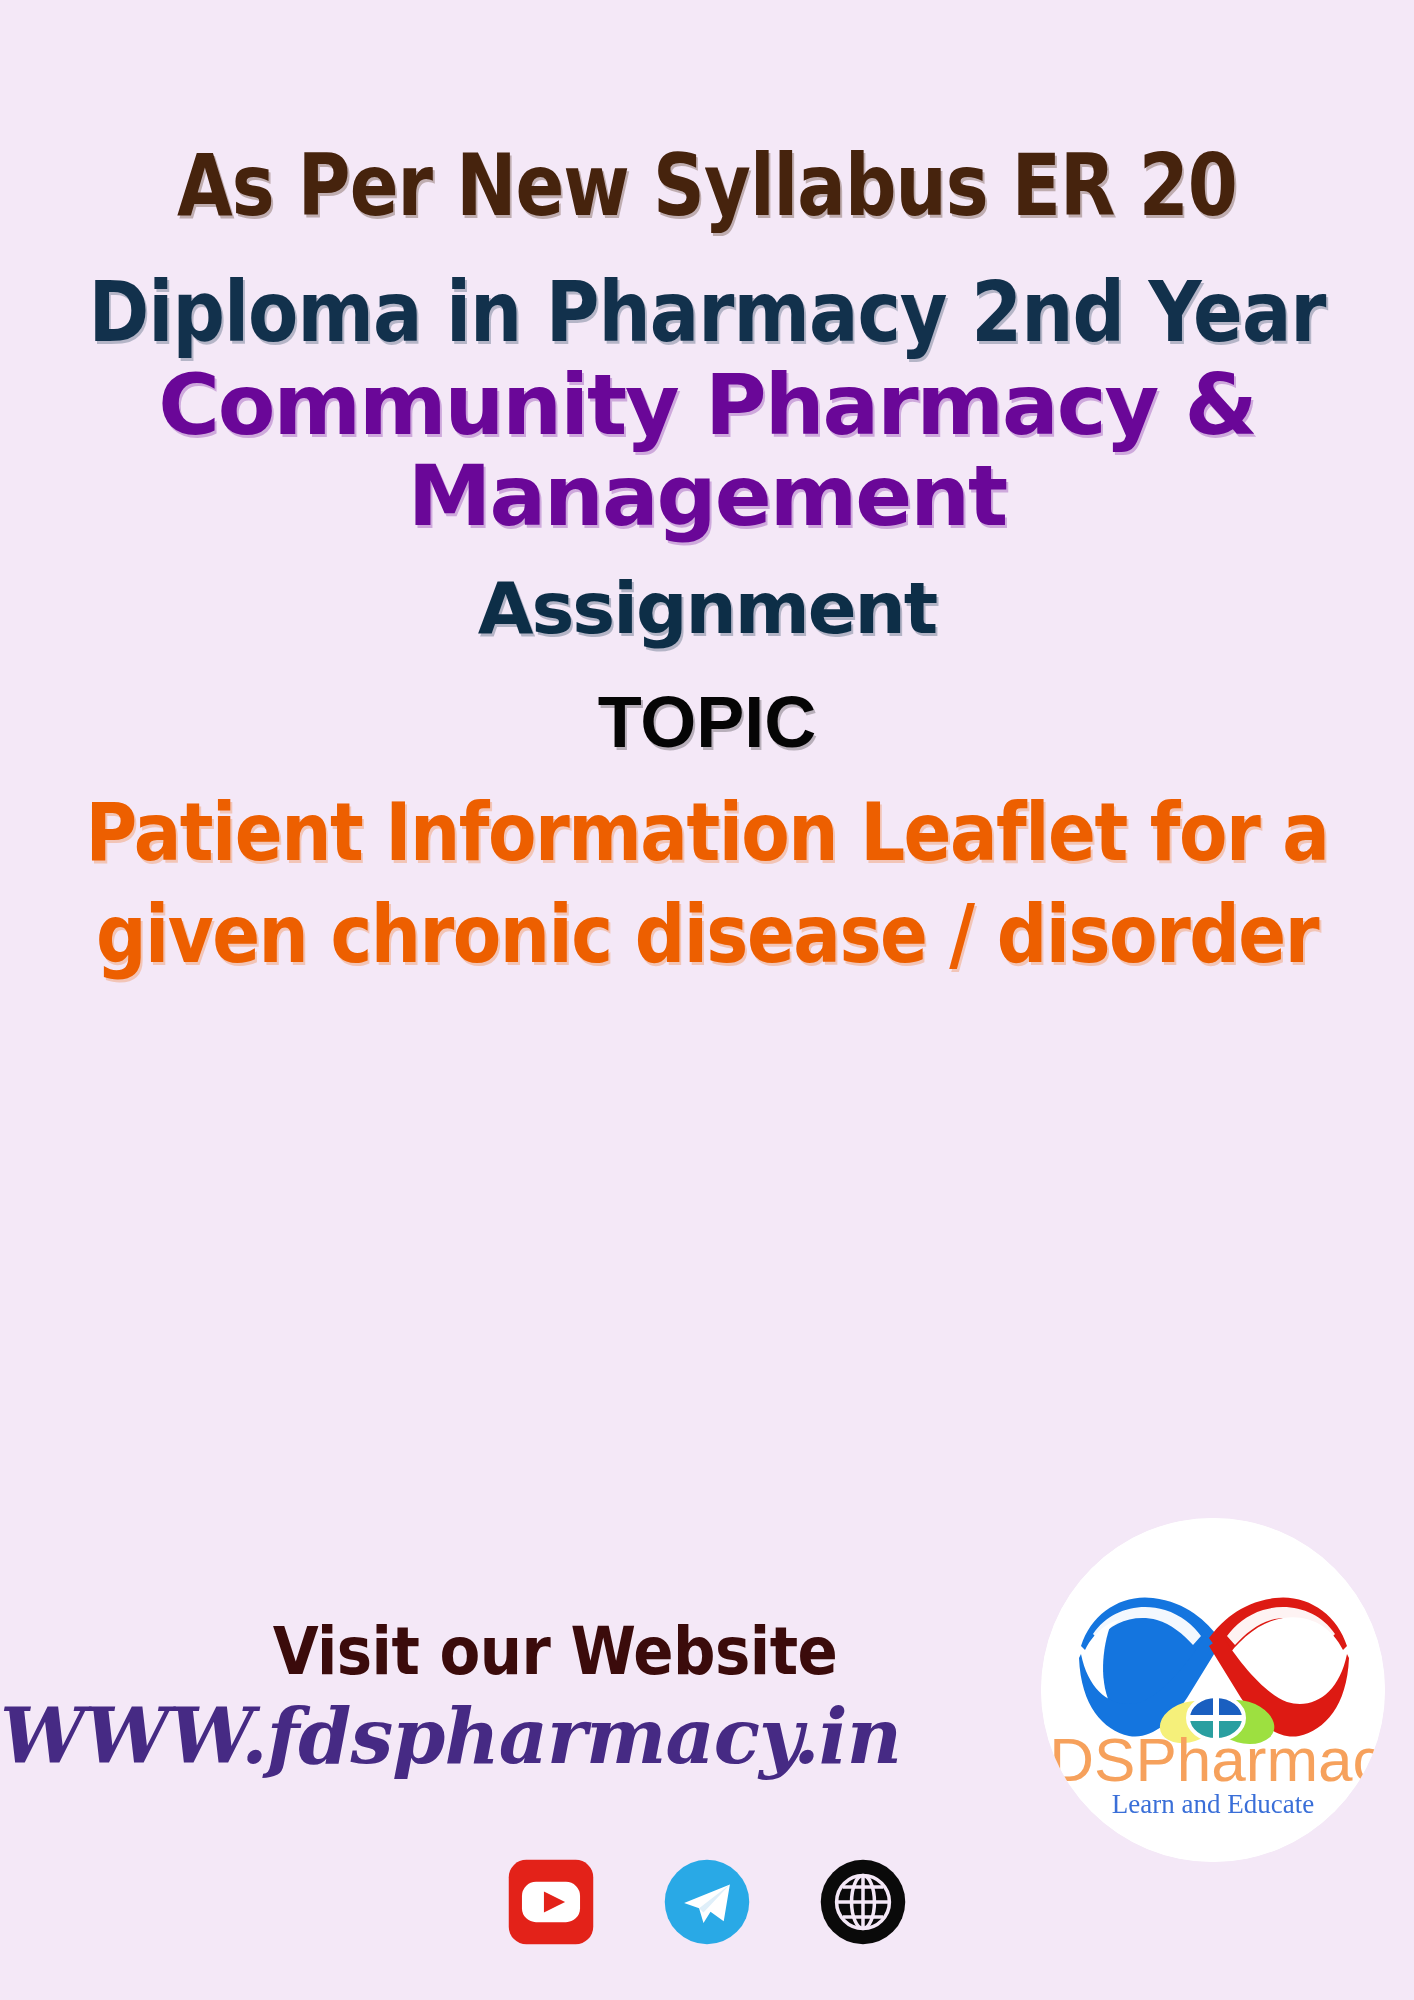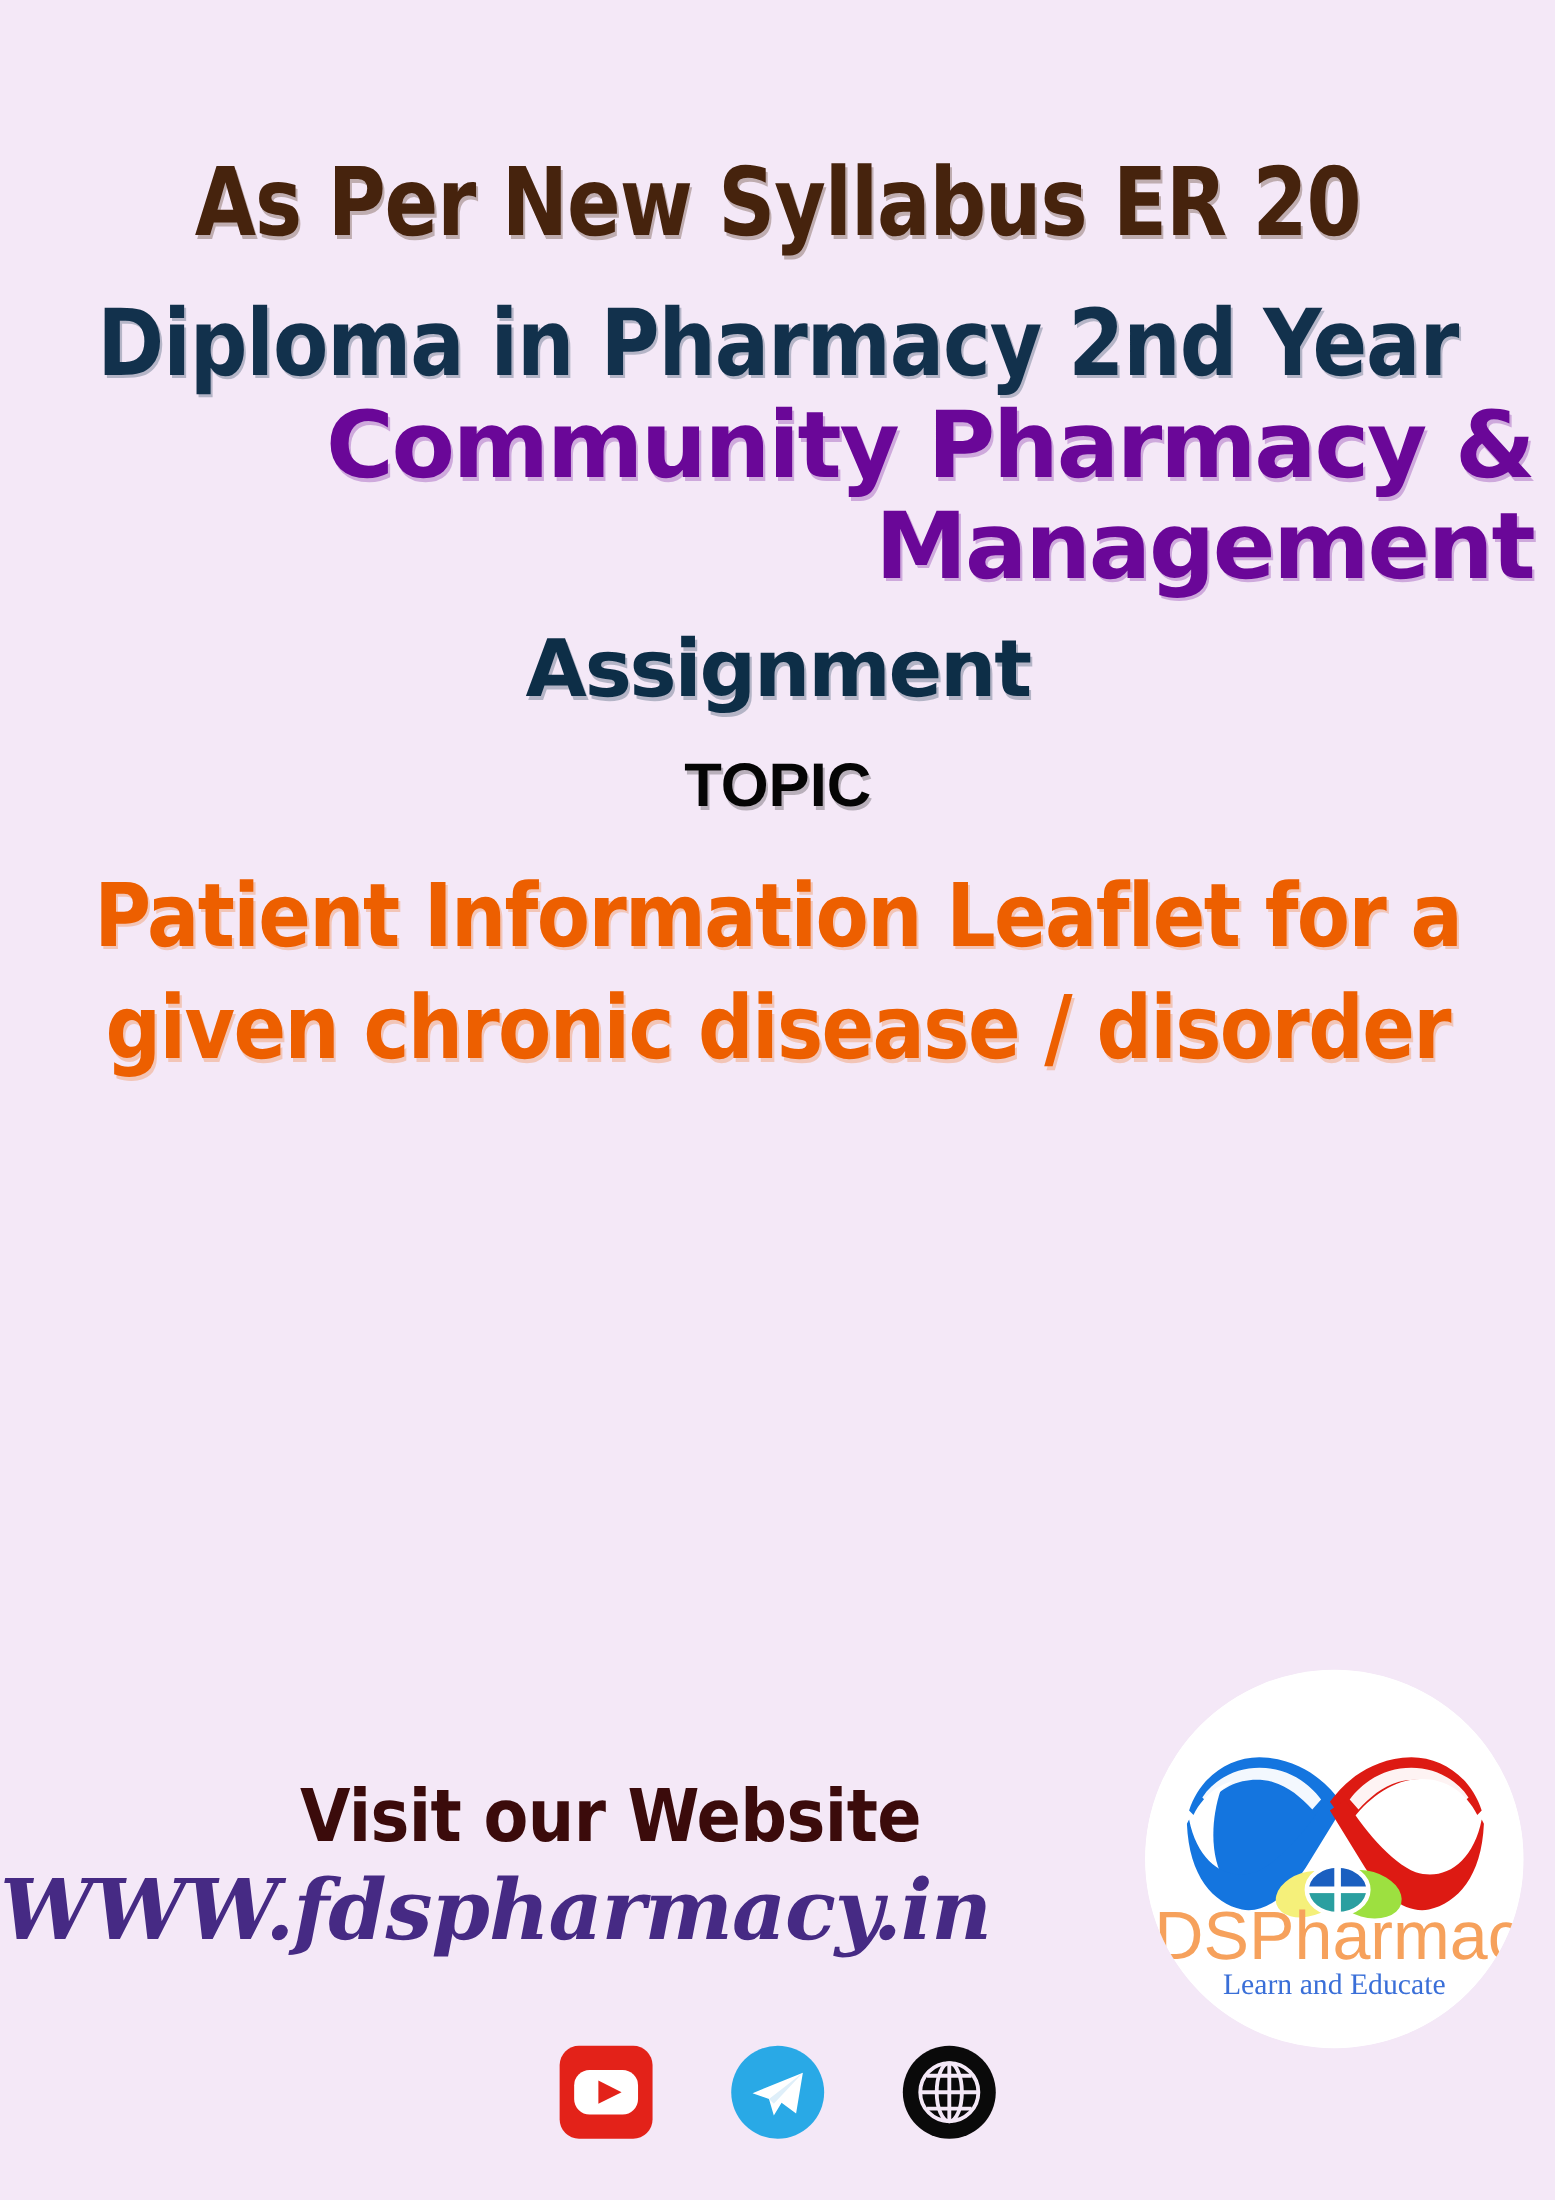--- a/index.html
+++ b/index.html
@@ -64,40 +64,39 @@
     font-family: "DejaVu Sans", sans-serif;
     font-weight: bold;
     font-size: 84px;
     letter-spacing: -2px;
     color: #6a0798;
     line-height: 1.08;
     white-space: normal;
     padding: 0 20px;
     width: 1374px;
     text-shadow: 2px 3px 0 rgba(106,7,152,0.28);
-    text-align: right;
   }
 
   
   .l-assignment {
     top: 572px;
     font-family: "DejaVu Sans", sans-serif;
     font-weight: bold;
     font-size: 72px;
     letter-spacing: -2px;
     color: #0d2e47;
     text-shadow: 2px 3px 0 rgba(13,46,71,0.28);
   }
 
   
   .l-topiclabel {
     top: 686px;
     font-family: "Liberation Sans", sans-serif;
     font-weight: bold;
-    font-size: 56px;
+    font-size: 72px;
     letter-spacing: 0px;
     color: #050505;
     text-shadow: 2px 3px 0 rgba(5,5,5,0.25);
   }
 
   
   .l-topic {
     top: 782px;
     font-family: "DejaVu Sans Condensed", "Liberation Sans Narrow", "Liberation Sans", sans-serif;
     font-weight: bold;

